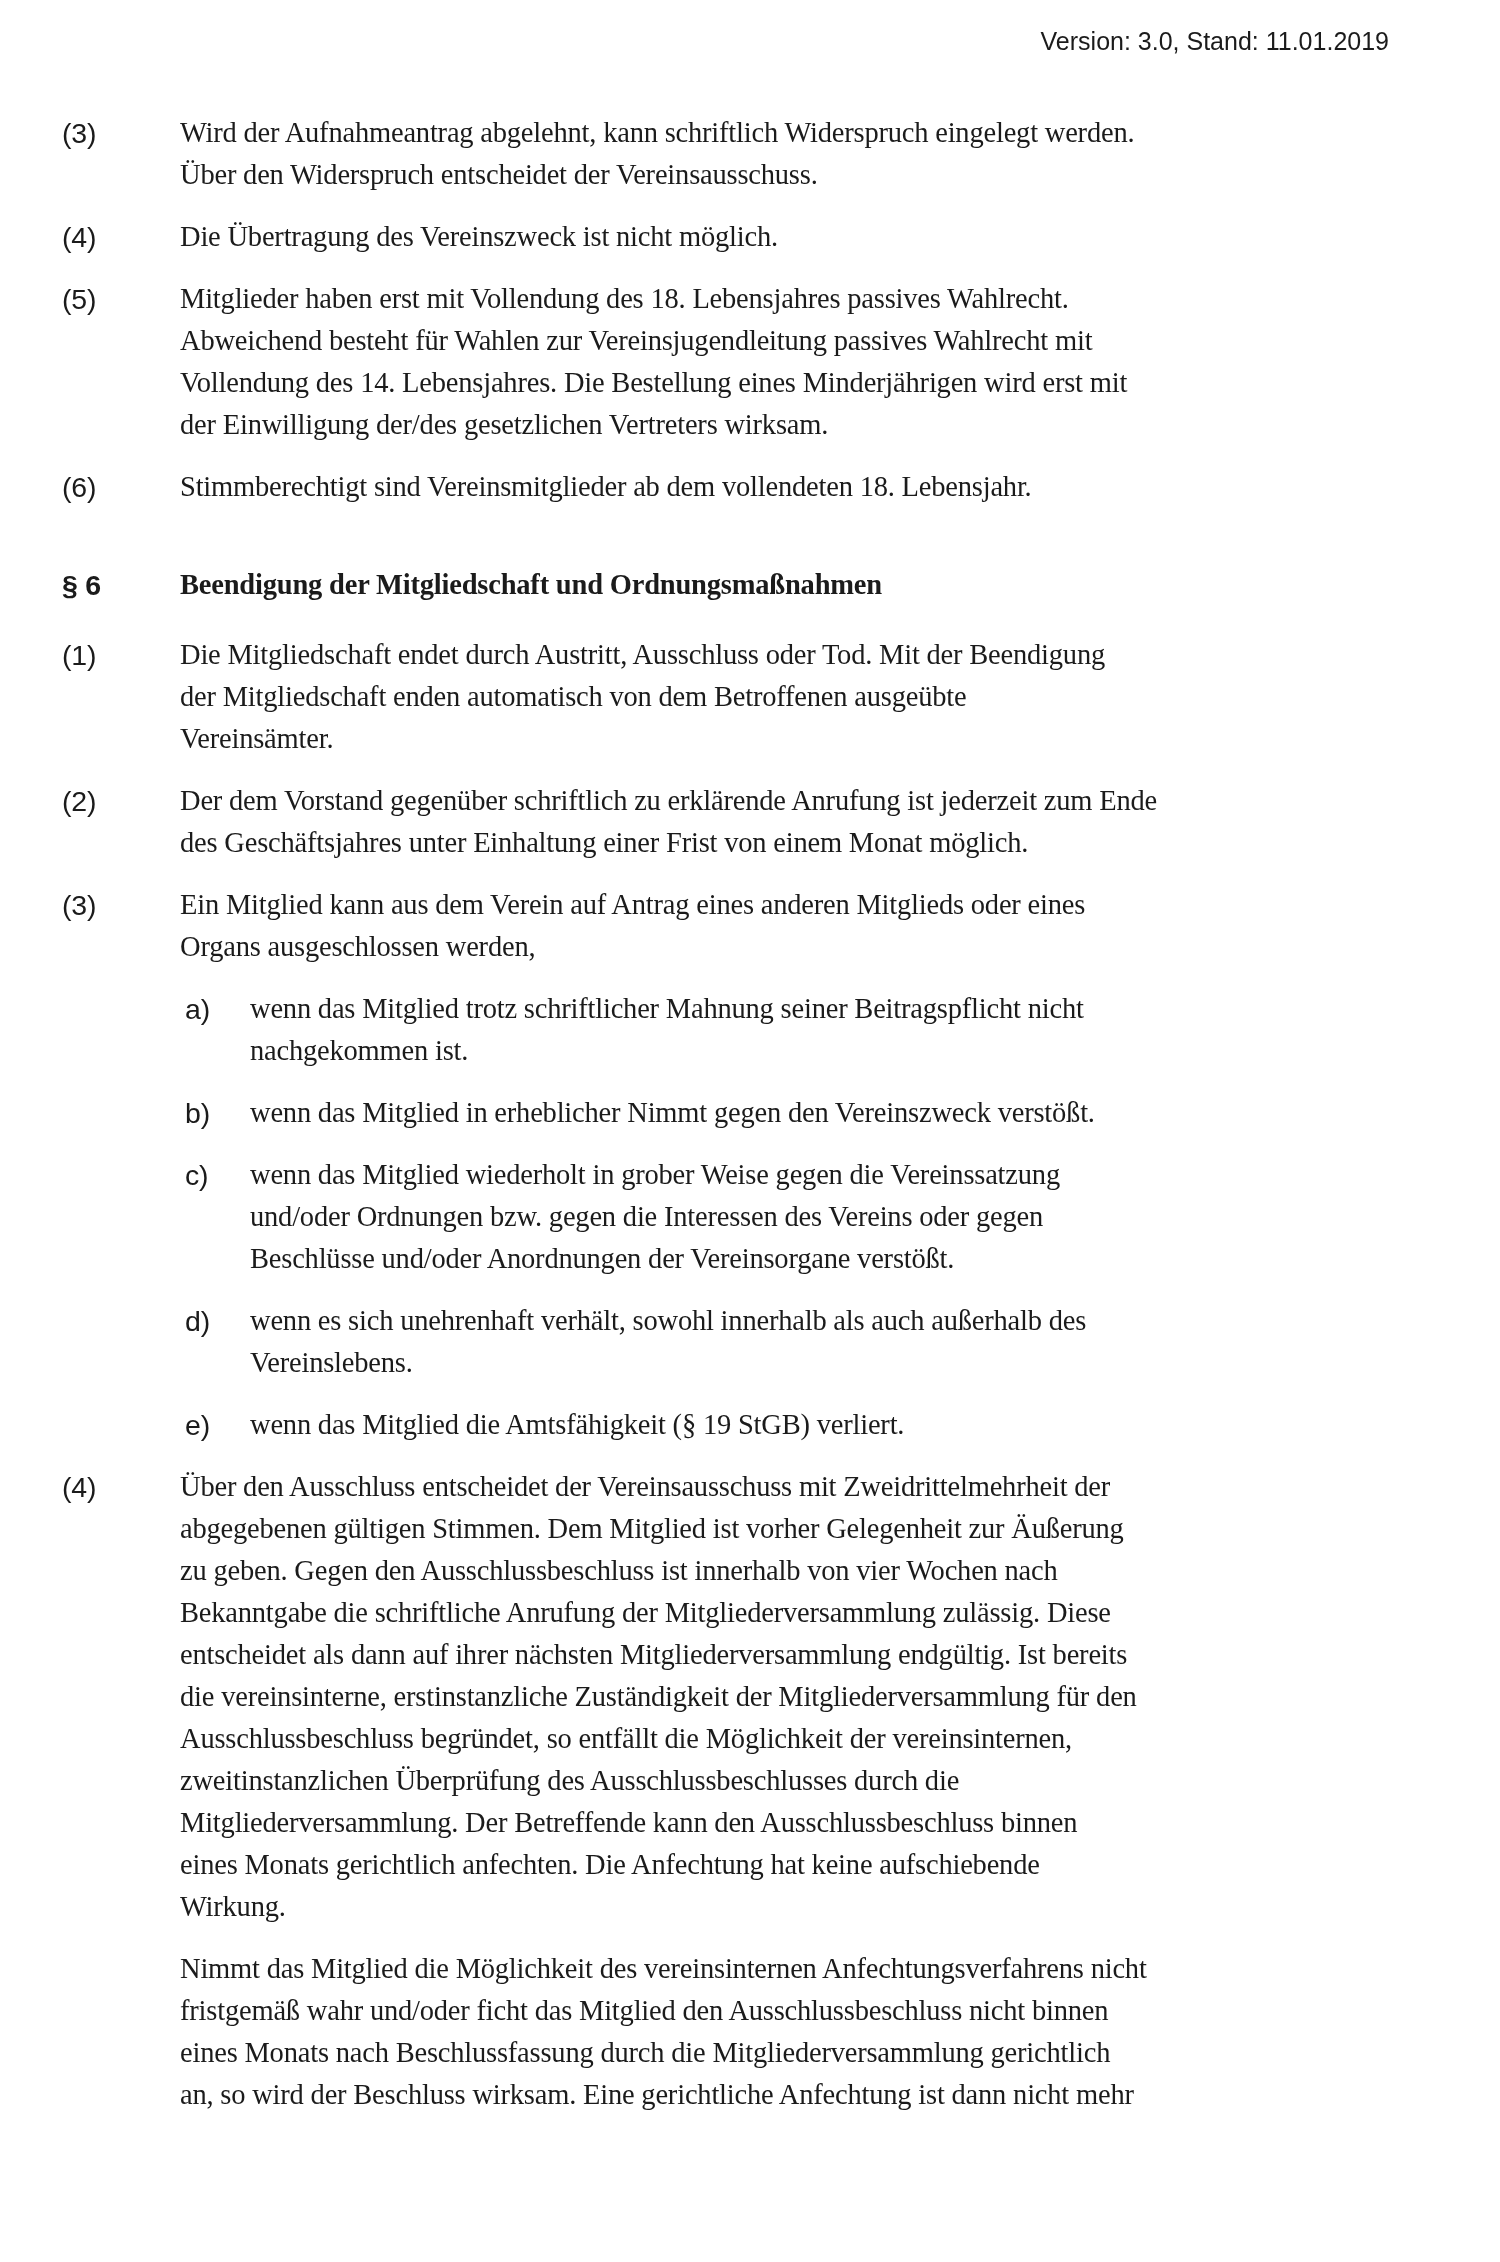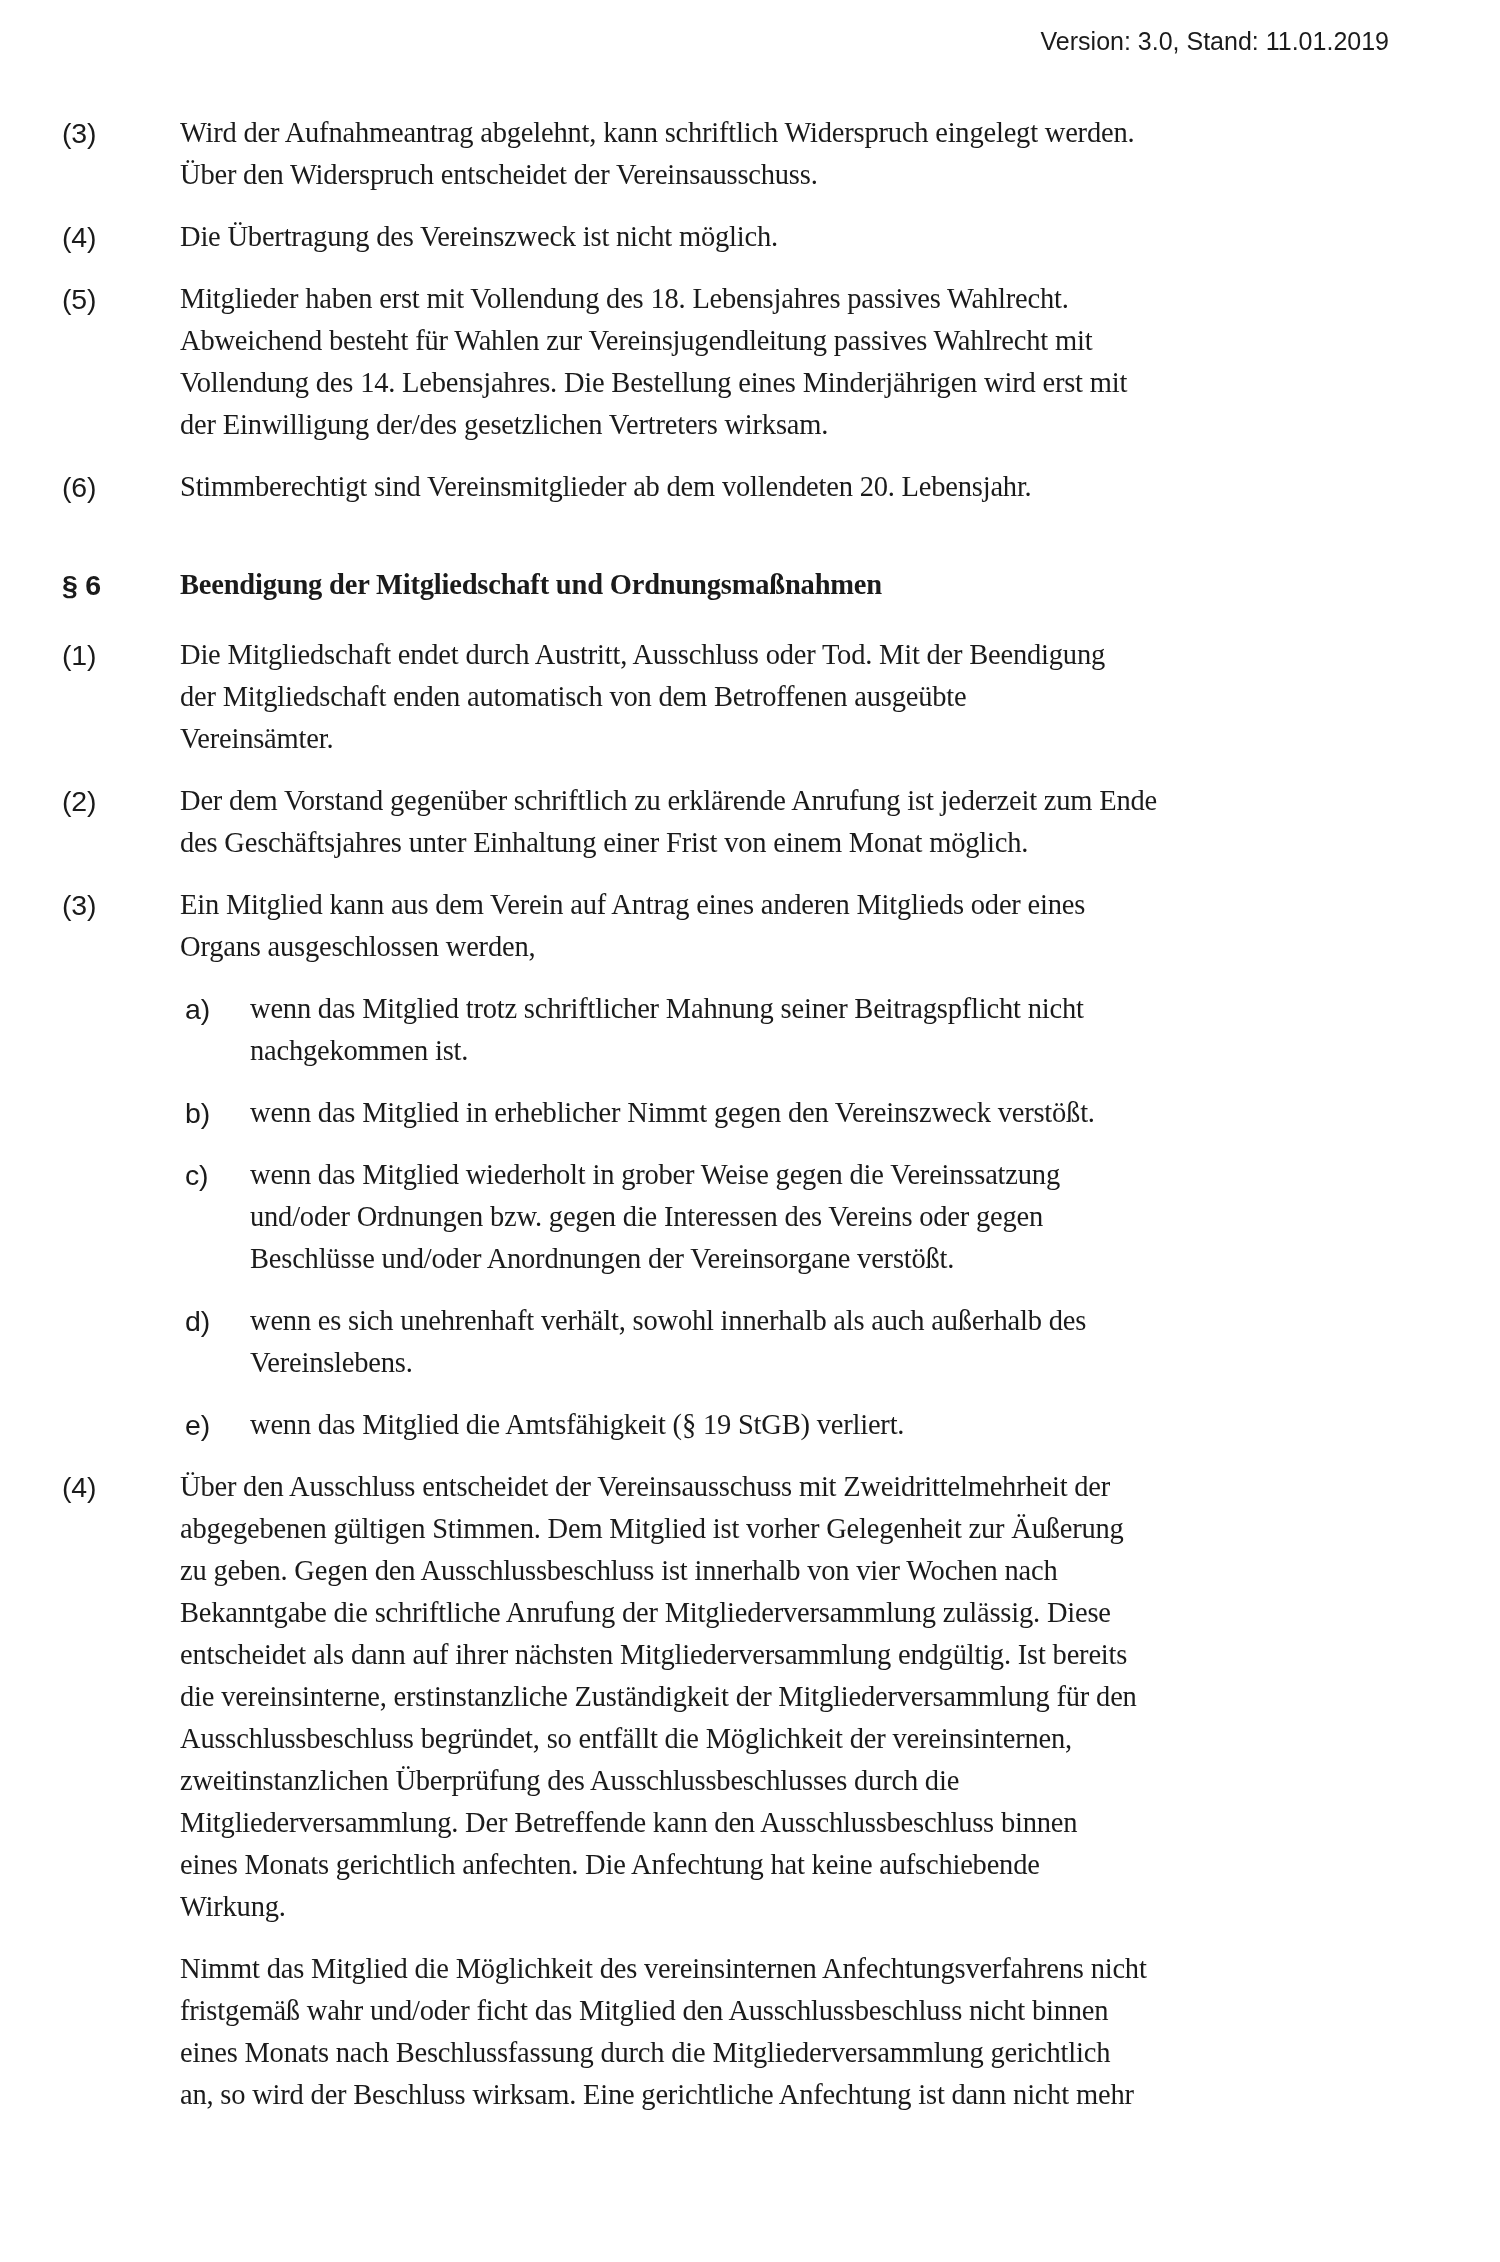--- a/index.html
+++ b/index.html
@@ -74,21 +74,21 @@
     <div class="block">
       <div class="num">(5)</div>
       <div class="body">Mitglieder haben erst mit Vollendung des 18. Lebensjahres passives Wahlrecht.
 Abweichend besteht für Wahlen zur Vereinsjugendleitung passives Wahlrecht mit
 Vollendung des 14. Lebensjahres. Die Bestellung eines Minderjährigen wird erst mit
 der Einwilligung der/des gesetzlichen Vertreters wirksam.</div>
     </div>
 
     <div class="block">
       <div class="num">(6)</div>
-      <div class="body">Stimmberechtigt sind Vereinsmitglieder ab dem vollendeten 20. Lebensjahr.</div>
+      <div class="body">Stimmberechtigt sind Vereinsmitglieder ab dem vollendeten 18. Lebensjahr.</div>
     </div>
 
     <div class="block heading">
       <div class="num">§ 6</div>
       <div class="body">Beendigung der Mitgliedschaft und Ordnungsmaßnahmen</div>
     </div>
 
     <div class="block">
       <div class="num">(1)</div>
       <div class="body">Die Mitgliedschaft endet durch Austritt, Ausschluss oder Tod. Mit der Beendigung

